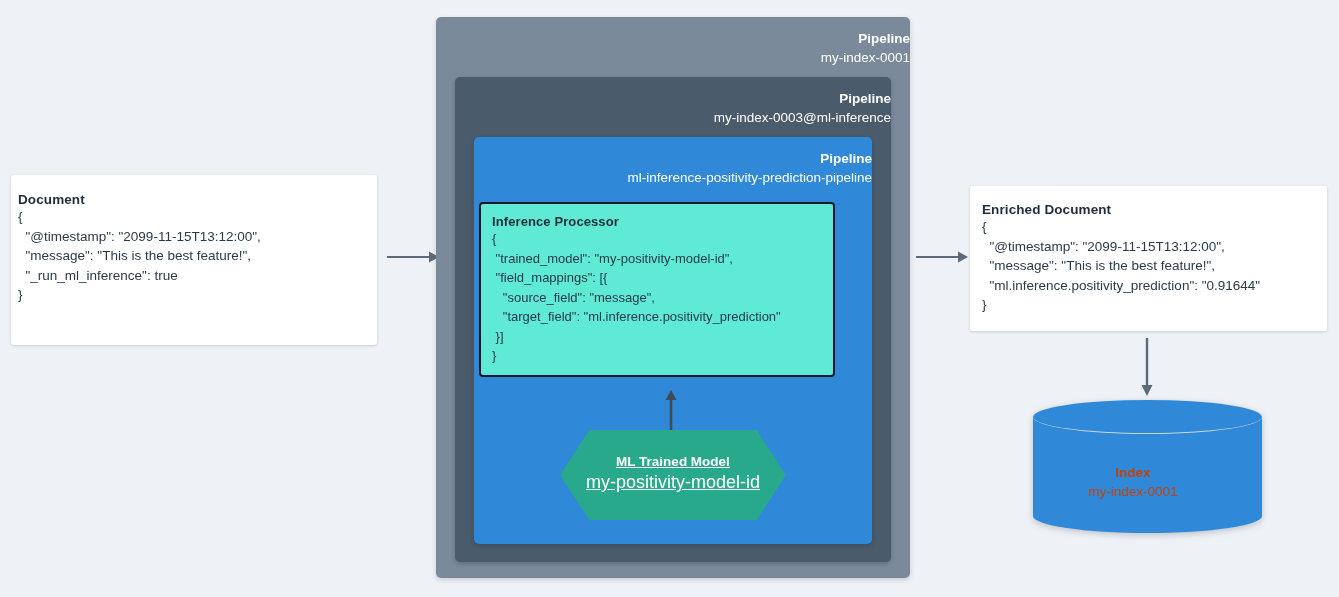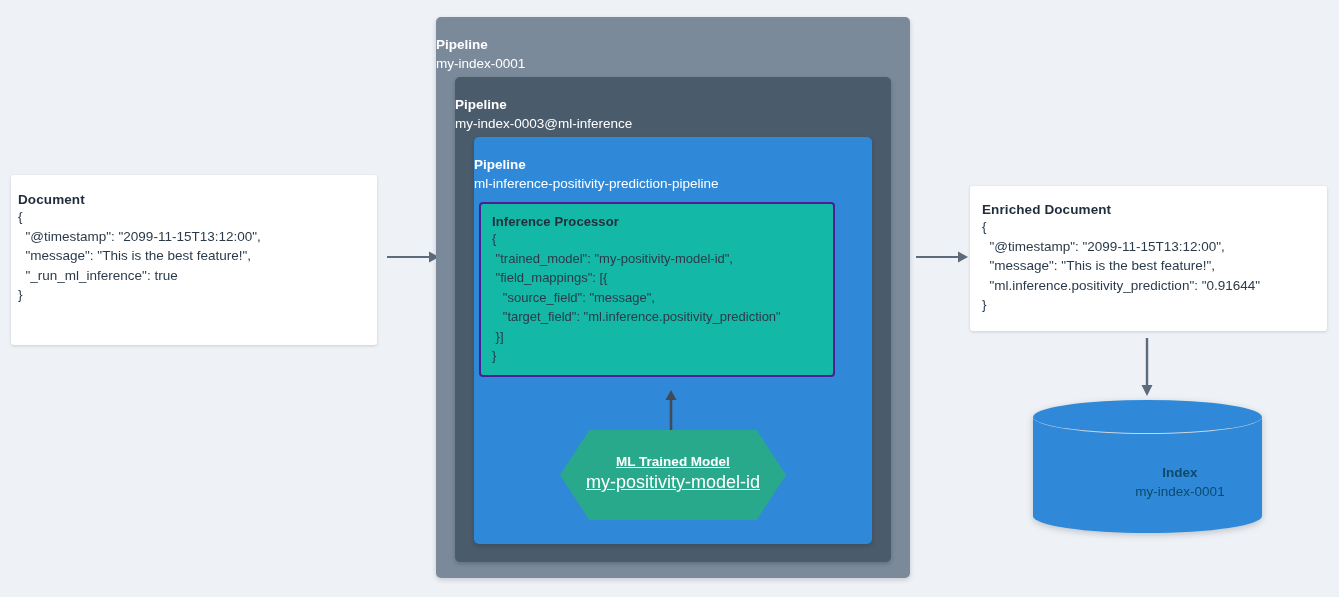--- a/index.html
+++ b/index.html
@@ -64,23 +64,23 @@
     position: absolute;
     left: 19px;
     top: 60px;
     width: 398px;
     height: 407px;
     background: #2f89d8;
     border-radius: 5px;
     box-shadow: 0 2px 4px rgba(20,30,40,0.22);
   }
   .pipe-head {
-    text-align: left;
+    text-align: right;
     color: #ffffff;
-    padding-top: 19px;
+    padding-top: 13px;
   }
   .pipe-head .lbl {
     font-weight: bold;
     font-size: 13.5px;
     line-height: 18px;
     display: block;
   }
   .pipe-head .val {
     font-size: 13.5px;
     line-height: 20px;
@@ -88,22 +88,22 @@
     font-weight: normal;
   }
 
   
   .processor {
     position: absolute;
     left: 5px;
     top: 65px;
     width: 356px;
     height: 175px;
-    background: #14b8a6;
-    border: 2px solid #4c1d95;
+    background: #5eead4;
+    border: 2px solid #0f172a;
     border-radius: 4px;
     box-sizing: border-box;
     padding: 10px 16px 0 11px;
   }
   .processor .card-title { font-size: 13px; }
   .processor .code-line { font-size: 13px; line-height: 19.5px; }
 
   
   .hexagon {
     position: absolute;
@@ -160,22 +160,21 @@
     left: 0; top: 99px;
     width: 229px; height: 34px;
     background: #2f89d8;
     border-radius: 50% / 50%;
   }
   .cyl-label {
     position: absolute;
     left: 0; top: 63px;
     width: 200px;
     text-align: center;
-    color: #0c4a6e;
-    padding-left: 47px;
+    color: #c2410c;
   }
   .cyl-label .lbl { display: block; font-weight: bold; font-size: 13.5px; line-height: 19px; }
   .cyl-label .val { display: block; font-size: 13.5px; line-height: 20px; }
 
   
   .arrow { position: absolute; }
 </style>
 </head>
 <body>
 

